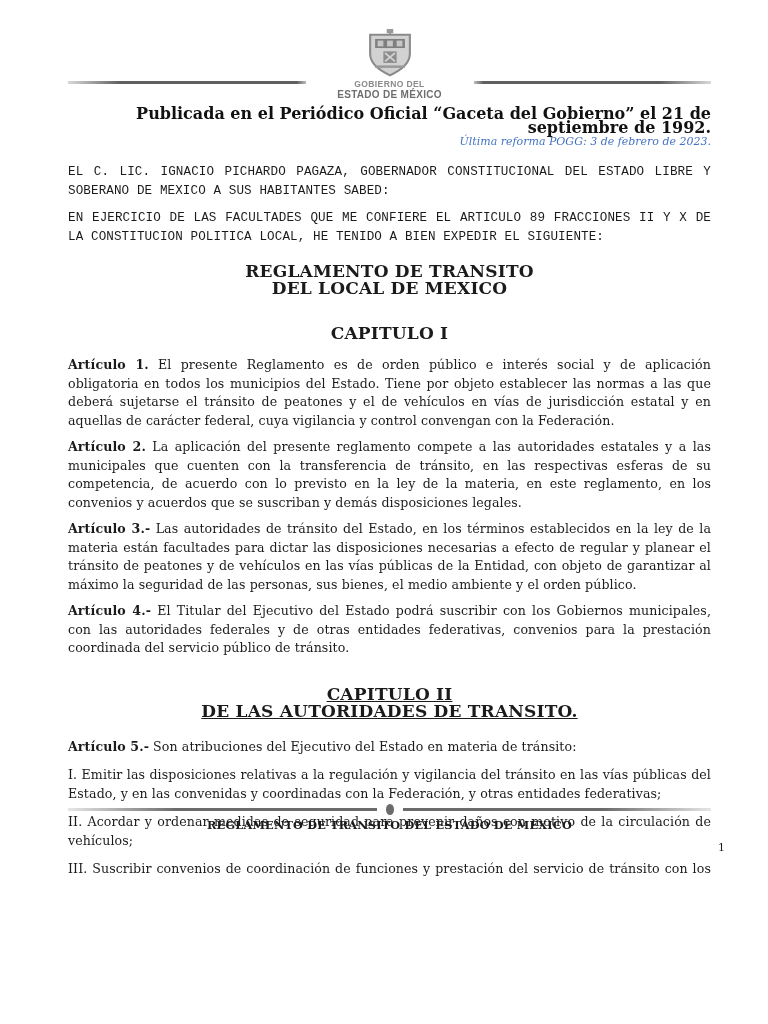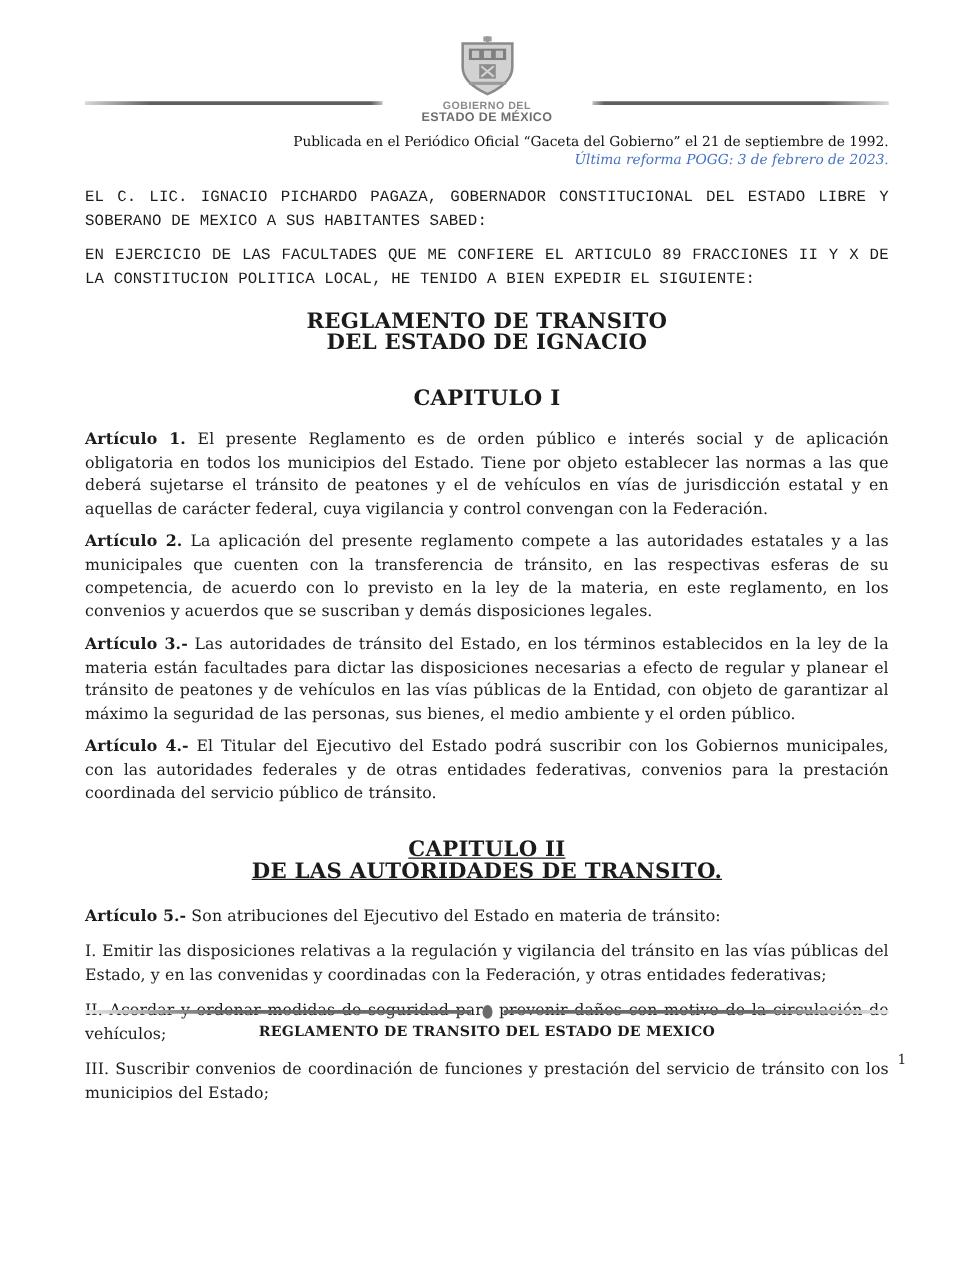--- a/index.html
+++ b/index.html
@@ -35,21 +35,21 @@
     width: 168px;
     flex: 0 0 auto;
     text-align: center;
     font-family: "Liberation Sans", sans-serif;
   }
   .logo svg { display: block; margin: 0 auto 2px auto; }
   .logo-line1 { font-size: 8.5px; font-weight: bold; color: #8a8a8a; letter-spacing: 0.4px; }
   .logo-line2 { font-size: 10px; font-weight: bold; color: #6e6e6e; letter-spacing: 0.3px; }
   
   .pub-block { margin-top: 7px; text-align: right; }
-  .pub-line  { font-size: 11px; font-weight: normal; line-height: 14px; color: #111; }
+  .pub-line  { font-size: 16px; font-weight: bold; line-height: 14px; color: #111; }
   .reform-line { font-size: 11px; font-style: italic; line-height: 14px; }
   
   .para {
     font-size: 12.6px;
     line-height: 18.5px;
     text-align: justify;
     letter-spacing: 0.1px;
   }
   .caps { text-transform: none; font-family: Liberation Mono, monospace; }
   .intro-1 { margin-top: 14px; }
@@ -137,21 +137,21 @@
     <div class="pub-block">
       <div class="pub-line">Publicada en el Periódico Oficial “Gaceta del Gobierno” el 21 de septiembre de 1992.</div>
       <div class="reform-line" style="color:#4472C4;">Última reforma POGG: 3 de febrero de 2023.</div>
     </div>
 
     <p class="para caps intro-1">EL C. LIC. IGNACIO PICHARDO PAGAZA, GOBERNADOR CONSTITUCIONAL DEL ESTADO LIBRE Y SOBERANO DE MEXICO A SUS HABITANTES SABED:</p>
     <p class="para caps intro-2">EN EJERCICIO DE LAS FACULTADES QUE ME CONFIERE EL ARTICULO 89 FRACCIONES II Y X DE LA CONSTITUCION POLITICA LOCAL, HE TENIDO A BIEN EXPEDIR EL SIGUIENTE:</p>
 
     <div class="heading doc-title">
       <div>REGLAMENTO DE TRANSITO</div>
-      <div>DEL ESTADO DE IGNACIO</div>
+      <div>DEL LOCAL DE MEXICO</div>
     </div>
 
 
     <div class="heading capitulo-hd">
       <div>CAPITULO I</div>
     </div>
 
     <p class="para art-1"><strong>Artículo 1.</strong> <span>El presente Reglamento es de orden público e interés social y de aplicación obligatoria en todos los municipios del Estado. Tiene por objeto establecer las normas a las que deberá sujetarse el tránsito de peatones y el de vehículos en vías de jurisdicción estatal y en aquellas de carácter federal, cuya vigilancia y control convengan con la Federación.</span></p>
 
     <p class="para art-n"><strong>Artículo 2.</strong> <span>La aplicación del presente reglamento compete a las autoridades estatales y a las municipales que cuenten con la transferencia de tránsito, en las respectivas esferas de su competencia, de acuerdo con lo previsto en la ley de la materia, en este reglamento, en los convenios y acuerdos que se suscriban y demás disposiciones legales.</span></p>

